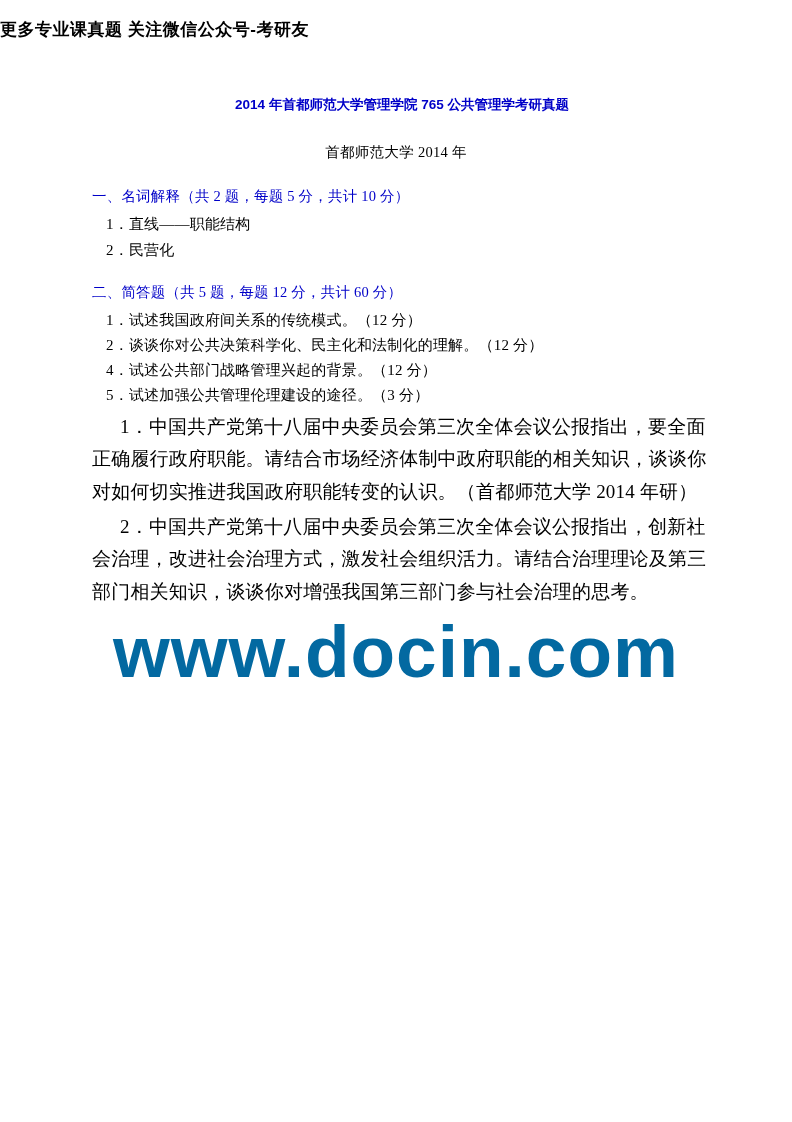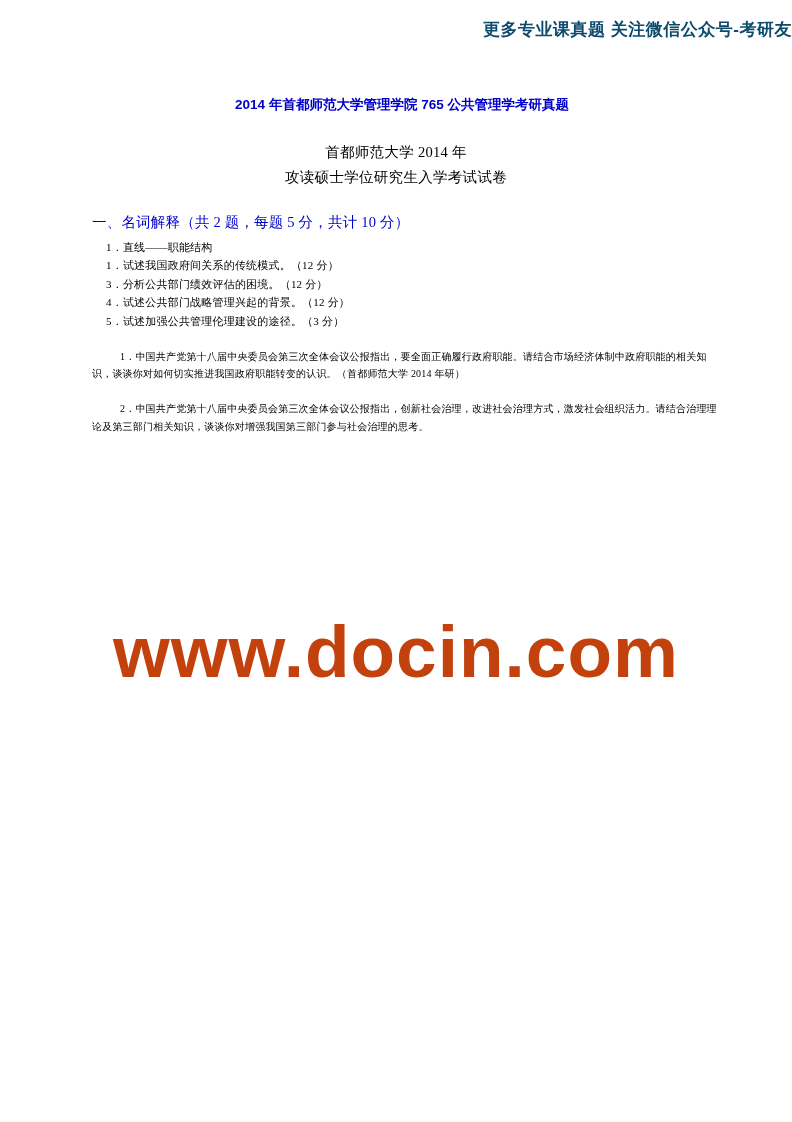--- a/index.html
+++ b/index.html
@@ -14,22 +14,22 @@
     color: #000000;
     position: relative;
     overflow: hidden;
   }
   .page {
     position: relative;
     width: 792px;
     height: 1122px;
   }
   .banner {
-    text-align: right;
-    color: #0c4a6e;
+    text-align: left;
+    color: #000000;
     font-family: "Liberation Sans", sans-serif;
     font-weight: bold;
     font-size: 17px;
     letter-spacing: 0.5px;
     margin-top: 18px;
   }
   .doc-title {
     text-align: center;
     color: #0000c8;
     font-family: "Liberation Sans", sans-serif;
@@ -53,67 +53,68 @@
     padding-right: 70px;
   }
   .section-title {
     color: #0000c8;
     font-size: 14.5px;
     margin-top: 20px;
     margin-bottom: 6px;
     letter-spacing: 0.2px;
   }
   .item {
-    font-size: 11px;
+    font-size: 15px;
     line-height: 1.68;
     padding-left: 14px;
     letter-spacing: 0.2px;
   }
   .para {
-    font-size: 10px;
+    font-size: 19px;
     line-height: 1.72;
     text-indent: 28px;
     letter-spacing: 0.2px;
-    margin-top: 18px;
+    margin-top: 2px;
   }
   .watermark {
     position: absolute;
     top: 592px;
     left: 0;
     width: 792px;
     text-align: center;
     font-family: "Liberation Sans", sans-serif;
     font-size: 73px;
     font-weight: bold;
-    color: #c2410c;
+    color: #0369a1;
     letter-spacing: 1px;
     user-select: none;
   }
 </style>
 </head>
 <body>
 
 <div class="page">
 
   <div class="banner">更多专业课真题 关注微信公众号-考研友</div>
 
   <div class="doc-title">2014 年首都师范大学管理学院 765 公共管理学考研真题</div>
 
   <div class="header-block">
     <div>首都师范大学 2014 年</div>
-    <div>攻读硕士学位研究生入学考试试卷</div>
   </div>
 
   <div class="body-area">
 
     <div class="section-title">一、名词解释（共 2 题，每题 5 分，共计 10 分）</div>
     <div class="item">1．直线——职能结构</div>
+    <div class="item">2．民营化</div>
 
+    <div class="section-title">二、简答题（共 5 题，每题 12 分，共计 60 分）</div>
     <div class="item">1．试述我国政府间关系的传统模式。（12 分）</div>
-    <div class="item">3．分析公共部门绩效评估的困境。（12 分）</div>
+    <div class="item">2．谈谈你对公共决策科学化、民主化和法制化的理解。（12 分）</div>
     <div class="item">4．试述公共部门战略管理兴起的背景。（12 分）</div>
     <div class="item">5．试述加强公共管理伦理建设的途径。（3 分）</div>
 
     <div class="para">1．中国共产党第十八届中央委员会第三次全体会议公报指出，要全面正确履行政府职能。请结合市场经济体制中政府职能的相关知识，谈谈你对如何切实推进我国政府职能转变的认识。（首都师范大学 2014 年研）</div>
     <div class="para">2．中国共产党第十八届中央委员会第三次全体会议公报指出，创新社会治理，改进社会治理方式，激发社会组织活力。请结合治理理论及第三部门相关知识，谈谈你对增强我国第三部门参与社会治理的思考。</div>
 
   </div>
 
   <div class="watermark">www.docin.com</div>
 

